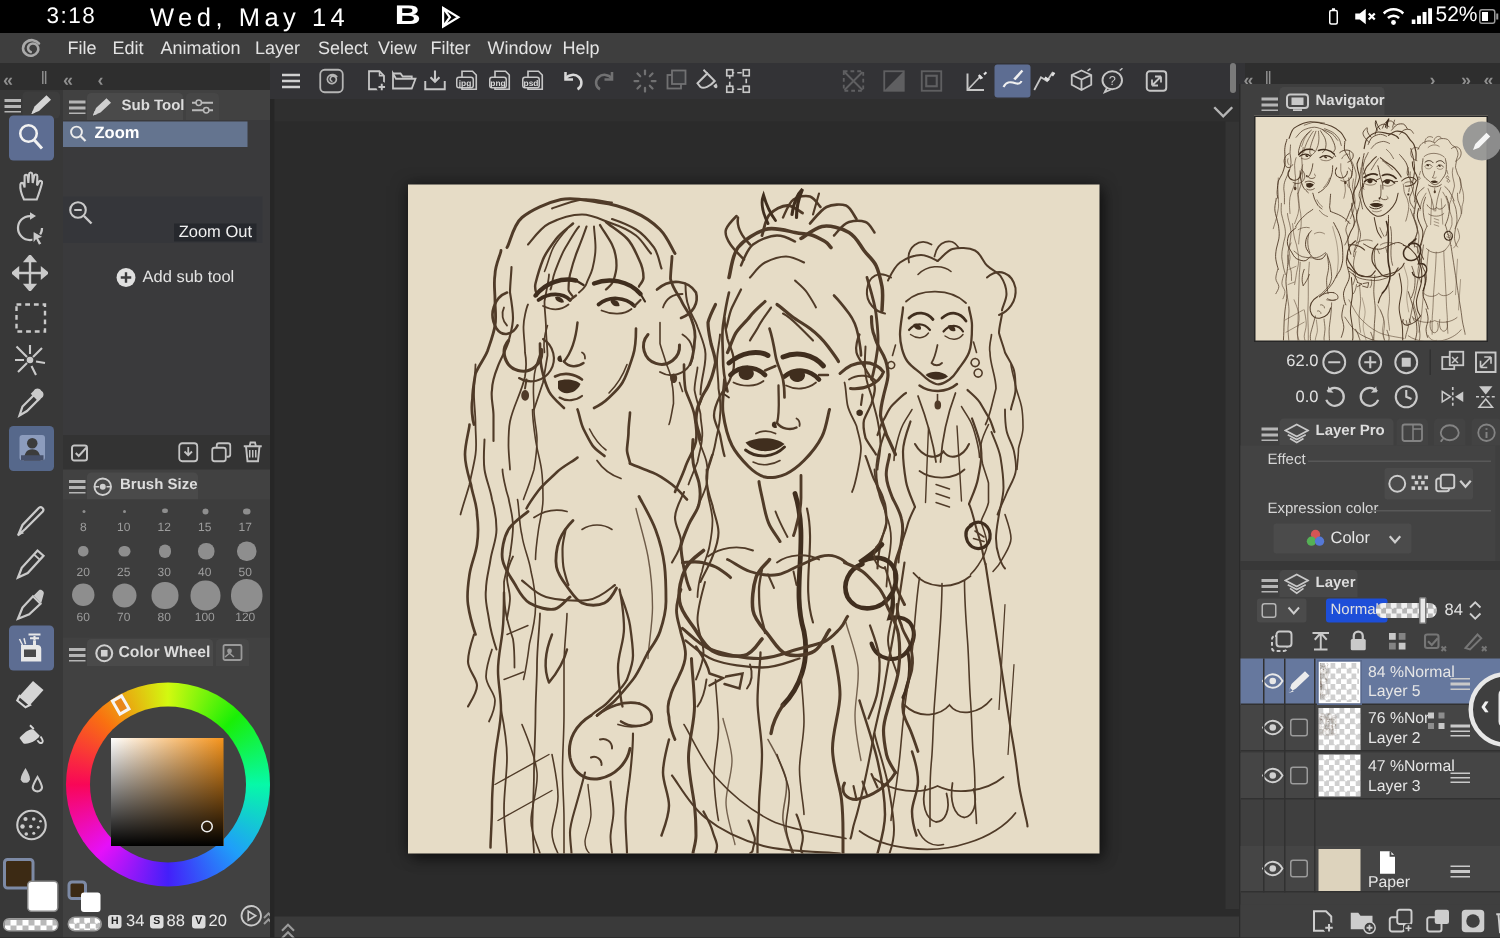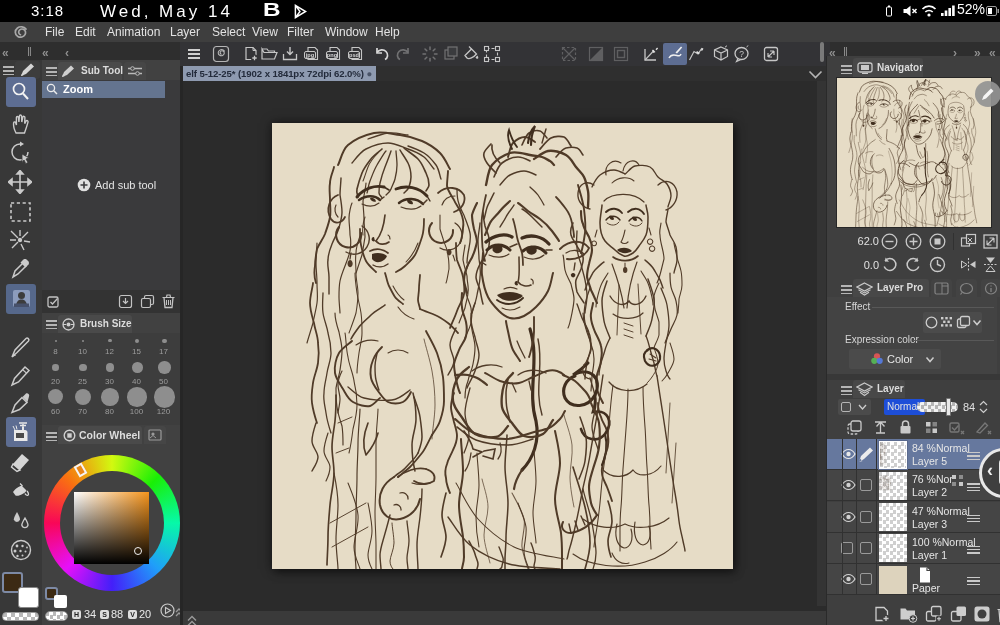--- a/index.html
+++ b/index.html
@@ -640,20 +640,28 @@
         <circle cx="9.5" cy="7.5" r="1.8" fill="#464646" stroke="#b9b9b9"></circle>
       </svg>
     <div class="abs" style="left:0;top:20px;width:138px;height:210px;background:#3a3a3c;">
       <div class="abs" style="left:0;top:1px;width:123px;height:17px;background:#64748f;">
         <svg class="abs" style="left:4px;top:2px;" width="13" height="13" viewBox="0 0 13 13">
             <circle cx="5" cy="5" r="3.6" fill="none" stroke="#ececec" stroke-width="1.3"></circle>
             <path d="M7.8,7.8 L11,11" stroke="#ececec" stroke-width="1.5"></path>
           </svg>
         <span style="position:absolute;left:21px;top:2px;font-size:11px;font-weight:bold;color:#fff;">Zoom</span>
       </div>
+      <div class="abs" style="left:0;top:51px;width:133px;height:31px;background:#35363a;">
+        <svg class="abs" style="left:3px;top:2px;" width="19" height="19" viewBox="0 0 19 19">
+            <circle cx="7" cy="7" r="5.2" fill="none" stroke="#c9c9c9" stroke-width="1.4"></circle>
+            <path d="M11,11 L16,16" stroke="#c9c9c9" stroke-width="1.6"></path>
+            <path d="M4.5,7 h5" stroke="#c9c9c9" stroke-width="1.2"></path>
+          </svg>
+        <span class="stlabel">Zoom Out</span>
+      </div>
       <svg class="abs" style="left:35px;top:98px;" width="14" height="14" viewBox="0 0 14 14">
           <circle cx="7" cy="7" r="6.3" fill="#e0e0e0"></circle>
           <path d="M7,3.5 v7 M3.5,7 h7" stroke="#3a3a3c" stroke-width="1.6"></path>
         </svg>
       <span style="position:absolute;left:53px;top:99px;font-size:11px;color:#e3e3e3;">Add sub tool</span>
     </div>
     <div class="abs" style="left:0;top:230px;width:138px;height:23px;background:#333333;">
       <svg class="abs" style="left:5px;top:4px;" width="15" height="15" viewBox="0 0 15 15">
           <rect x="1" y="3" width="10" height="10" rx="1.5" fill="none" stroke="#c3c3c3" stroke-width="1.3"></rect>
           <path d="M3.5,8 l2,2 l5,-5.5" fill="none" stroke="#c3c3c3" stroke-width="1.3"></path>
@@ -756,21 +764,20 @@
         </svg>
       <svg class="abs" style="left:131px;top:152px;" width="8" height="11" viewBox="0 0 8 11">
           <path d="M1,5 L4,2 L7,5 M1,9 L4,6 L7,9" fill="none" stroke="#9a9a9a" stroke-width="1.3"></path>
         </svg>
     </div>
   </div>
   <div id="leftdivider" class="abs"></div>
 
   <div id="canvasarea" class="abs">
     <div class="abs" style="left:0;top:0;width:643px;height:15px;background:#2f2f2f;"></div>
-    <div id="doctab">elf 5-12-25* (1902 x 1841px 72dpi 62.0%) <span style="color:#4a5468;">●</span></div>
     <svg class="abs" style="left:625px;top:4px;" width="15" height="9" viewBox="0 0 15 9">
         <path d="M1.5,1.5 L7.5,7.5 L13.5,1.5" fill="none" stroke="#b5b5b5" stroke-width="1.6"></path>
       </svg>
     <div class="abs" style="left:634px;top:15px;width:9px;height:525px;background:#343434;"></div>
 
     <div id="canvas">
       <svg width="461" height="446" viewBox="0 0 461 446">
           <use href="#sketch"></use>
         </svg>
     </div>
@@ -1032,32 +1039,20 @@
       <div class="cbox"></div>
       <div class="thumb"></div>
       <span class="t1">47 %Normal</span>
         <span class="t2">Layer 3</span>
       <div class="hmb">
           <i></i>
           <i></i>
           <i></i>
         </div>
     </div>
-    <div class="lrow" style="top:476.9px;">
-      <div class="cbox" style="left:14px;"></div>
-      <div class="cbox"></div>
-      <div class="thumb"></div>
-      <span class="t1">100 %Normal</span>
-        <span class="t2">Layer 1</span>
-      <div class="hmb">
-          <i></i>
-          <i></i>
-          <i></i>
-        </div>
-    </div>
     <div class="lrow" style="top:508.2px;">
       <svg class="eyei" width="15" height="12" viewBox="0 0 15 12">
           <path d="M1,6 C3,2.5 6,1.5 7.5,1.5 C9,1.5 12,2.5 14,6 C12,9.5 9,10.5 7.5,10.5 C6,10.5 3,9.5 1,6 Z" fill="none" stroke="#d0d0d0" stroke-width="1.2"></path>
           <circle cx="7.5" cy="6" r="2.2" fill="#d0d0d0"></circle>
         </svg>
       <div class="cbox"></div>
       <div class="thumb" style="background:#ddd3bd;"></div>
       <svg class="abs" style="left:89px;top:2px;" width="18" height="18" viewBox="0 0 18 18">
           <rect x="0" y="0" width="18" height="18" fill="#454545"></rect>
           <path d="M4,1.5 h7 l3,3 v12 h-10 z" fill="#fff"></path>

